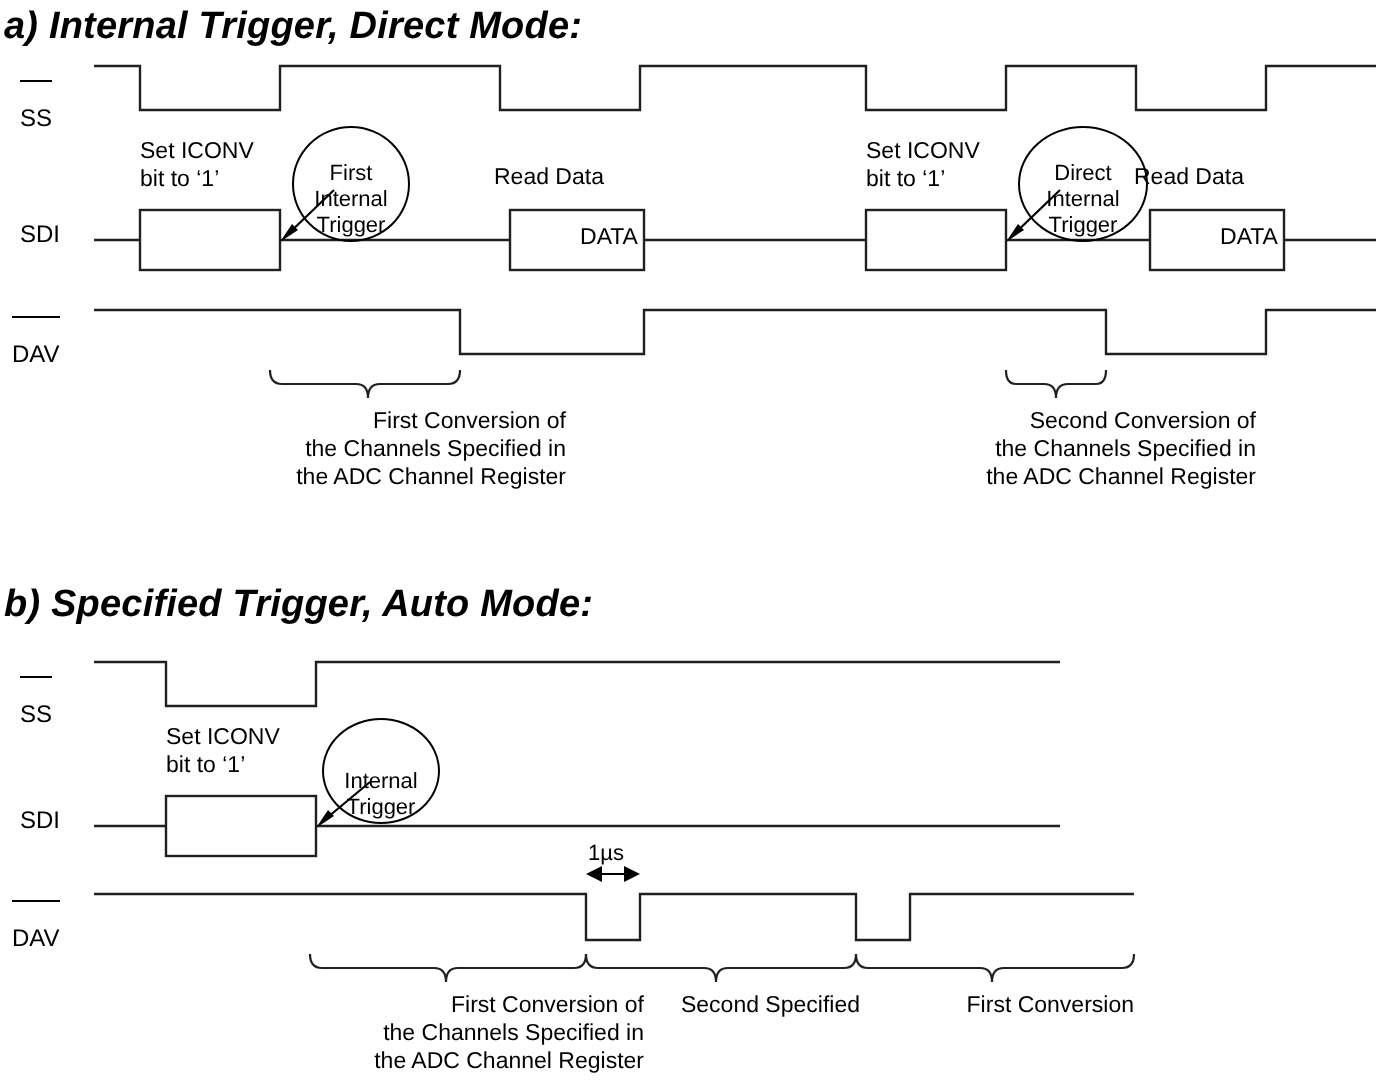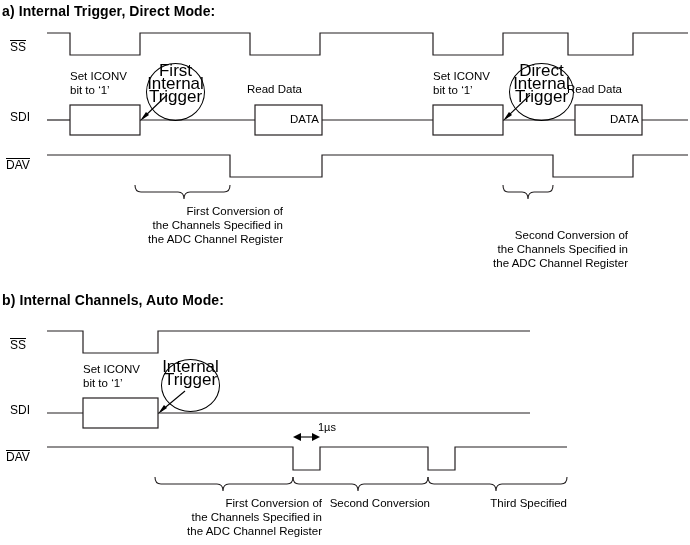--- a/index.html
+++ b/index.html
@@ -10,34 +10,35 @@
   body {
     width: 690px;
     height: 545px;
     position: relative;
     font-family: "Liberation Sans", sans-serif;
     color: #000000;
     overflow: hidden;
   }
   .panel-title {
     position: absolute;
-    font-size: 14px;
+    font-size: 19px;
     font-weight: bold;
     letter-spacing: 0.1px;
     white-space: nowrap;
+    font-style: italic;
   }
   .sig-label {
     position: absolute;
     font-size: 12px;
     white-space: nowrap;
     text-align: left;
   }
   .sig-label .ovl {
     border-top: 1.2px solid #000;
-    padding-top: 0px;
+    padding-top: 12px;
     display: inline-block;
     line-height: 1.15;
   }
   .annot {
     position: absolute;
     font-size: 11.5px;
     line-height: 13.5px;
     text-align: left;
     white-space: nowrap;
   }
@@ -56,43 +57,42 @@
     padding-left: 16px;
   }
   .bubble {
     position: absolute;
     border: 1.1px solid #000;
     border-radius: 50%;
     box-sizing: border-box;
     display: flex;
     flex-direction: column;
     align-items: center;
-    justify-content: flex-start;
-    font-size: 17px;
+    justify-content: flex-end;
+    font-size: 11px;
     line-height: 13px;
     text-align: center;
     background: transparent;
     white-space: nowrap;
   }
   svg {
     position: absolute;
     left: 0;
     top: 0;
     overflow: visible;
   }
   .wf { fill: none; stroke: #231f20; stroke-width: 1.2; }
   .wfbox { fill: none; stroke: #231f20; stroke-width: 1.2; }
   .brace { fill: none; stroke: #231f20; stroke-width: 1.1; }
   .arrw { fill: none; stroke: #000; stroke-width: 1.1; }
   .dimline { fill: none; stroke: #000; stroke-width: 1.1; }
   .us-lbl {
     position: absolute;
     font-size: 11px;
     white-space: nowrap;
-    margin-left: 24px;
   }
 </style>
 </head>
 <body>
 
 <div class="panel-title" style="left:2px; top:3px;">a) Internal Trigger, Direct Mode:</div>
 
 <div class="sig-label" style="left:10px; top:40px;">
   <span class="ovl">SS</span>
 </div>
@@ -169,27 +169,27 @@
   <span>Internal</span>
   <span>Trigger</span>
 </div>
 
 <div class="caption" style="left:87px; top:204px; width:196px;">
   <div>First Conversion of</div>
   <div>the Channels Specified in</div>
   <div>the ADC Channel Register</div>
 </div>
 
-<div class="caption" style="left:432px; top:204px; width:196px;margin-top:24px;">
+<div class="caption" style="left:432px; top:204px; width:196px;">
   <div>Second Conversion of</div>
   <div>the Channels Specified in</div>
   <div>the ADC Channel Register</div>
 </div>
 
-<div class="panel-title" style="left:2px; top:292px;">b) Internal Channels, Auto Mode:</div>
+<div class="panel-title" style="left:2px; top:292px;">b) Specified Trigger, Auto Mode:</div>
 
 <div class="sig-label" style="left:10px; top:338px;">
   <span class="ovl">SS</span>
 </div>
 <div class="sig-label" style="left:10px; top:403px;">
   <span>SDI</span>
 </div>
 <div class="sig-label" style="left:6px; top:450px;">
   <span class="ovl">DAV</span>
 </div>
@@ -235,18 +235,18 @@
 
 <div class="us-lbl" style="left:294px; top:421px;">1µs</div>
 
 <div class="caption" style="left:126px; top:496px; width:196px;">
   <div>First Conversion of</div>
   <div>the Channels Specified in</div>
   <div>the ADC Channel Register</div>
 </div>
 
 <div class="caption" style="left:290px; top:496px; width:140px;">
-  <div>Second Conversion</div>
+  <div>Second Specified</div>
 </div>
 
 <div class="caption" style="left:427px; top:496px; width:140px;">
-  <div>Third Specified</div>
+  <div>First Conversion</div>
 </div>
 
 </body></html>

